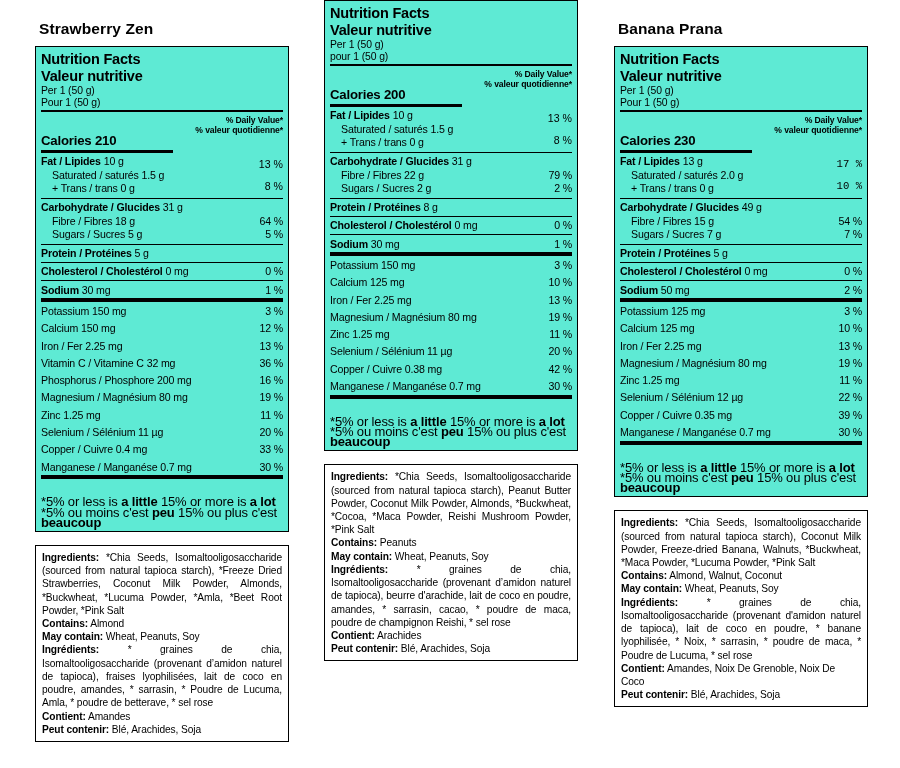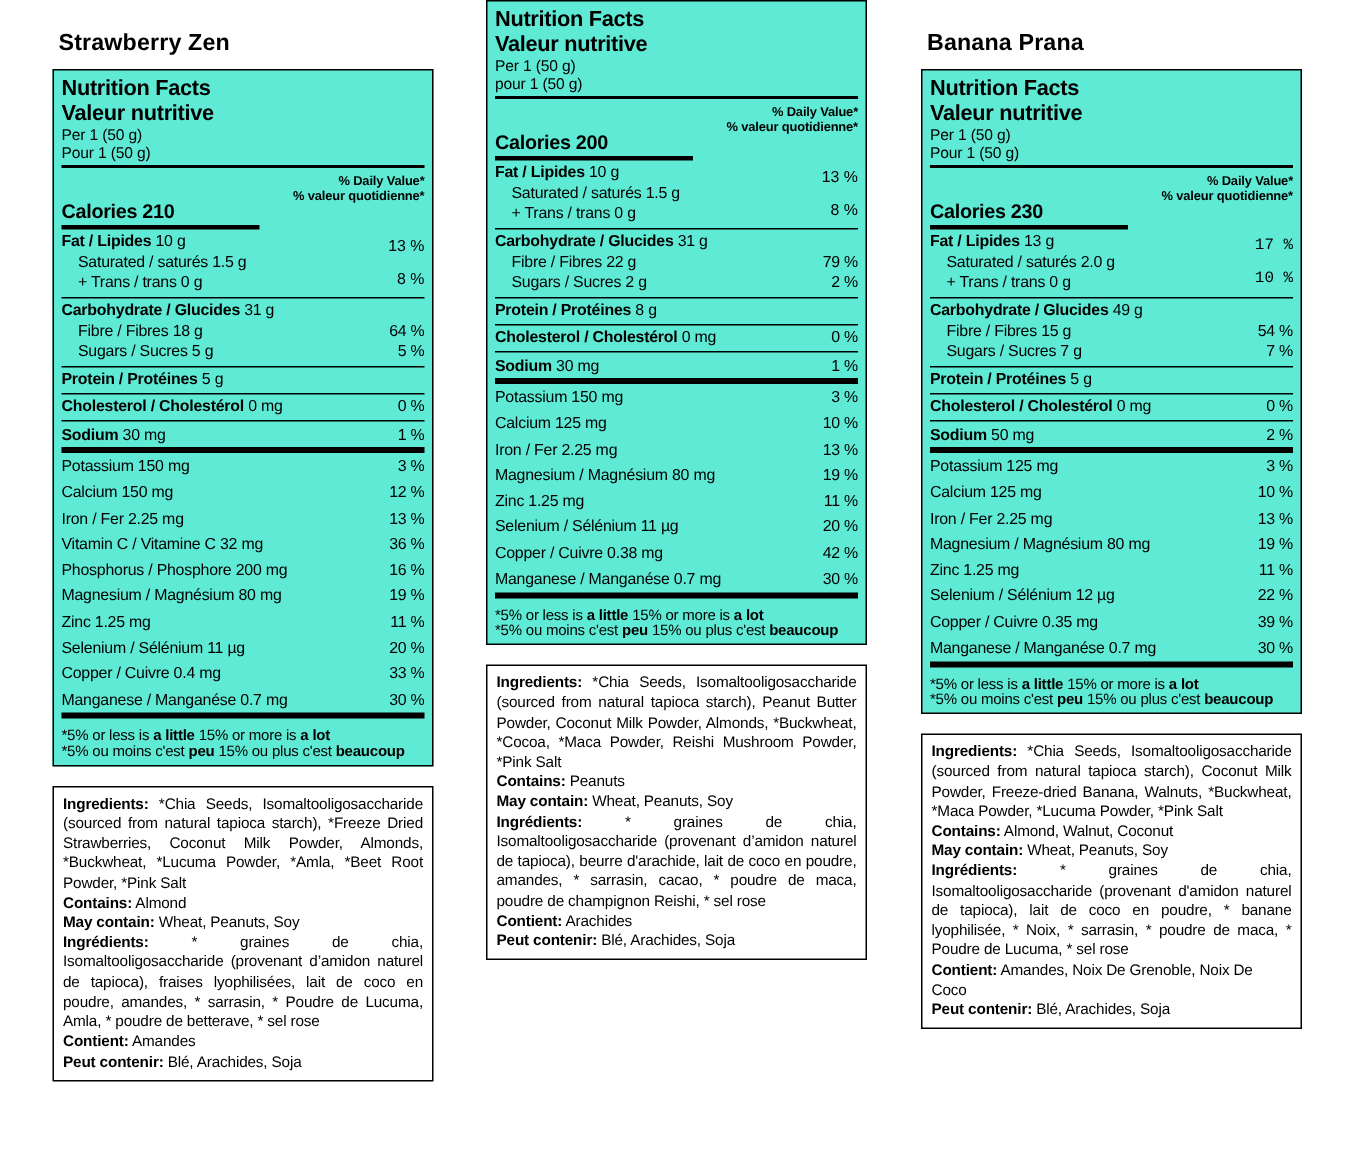--- a/index.html
+++ b/index.html
@@ -86,24 +86,24 @@
   .row .pct { text-align: right; white-space: nowrap; padding-left: 6px; }
   .indent { padding-left: 11px; }
   .tight { line-height: 13.8px; }
 
   .two-line-wrap { display: flex; justify-content: space-between; align-items: center; }
   .two-line-wrap .stack { flex: 1; }
 
   .sec { padding: 1.5px 0 1.5px 0; }
 
   .footnote {
-    font-size: 10px;
+    font-size: 13px;
     line-height: 10.2px;
     letter-spacing: -0.15px;
-    padding-top: 7px;
+    padding-top: 18px;
   }
   .footnote b { font-weight: bold; }
 
   
   .ing-box {
     border: 1.3px solid #000;
     padding: 5px 6px 5px 6px;
     margin-top: 13px;
     font-size: 10.2px;
     line-height: 13.2px;

